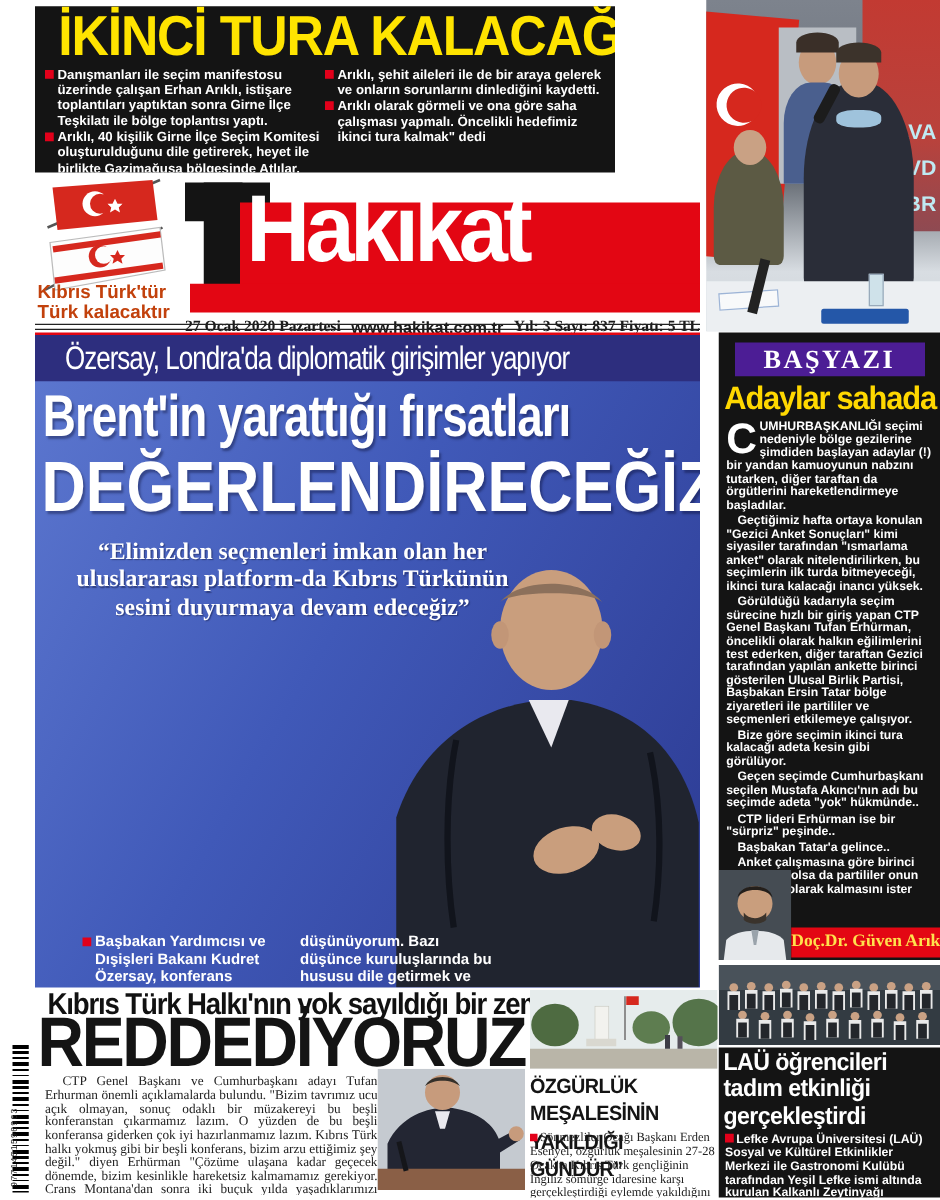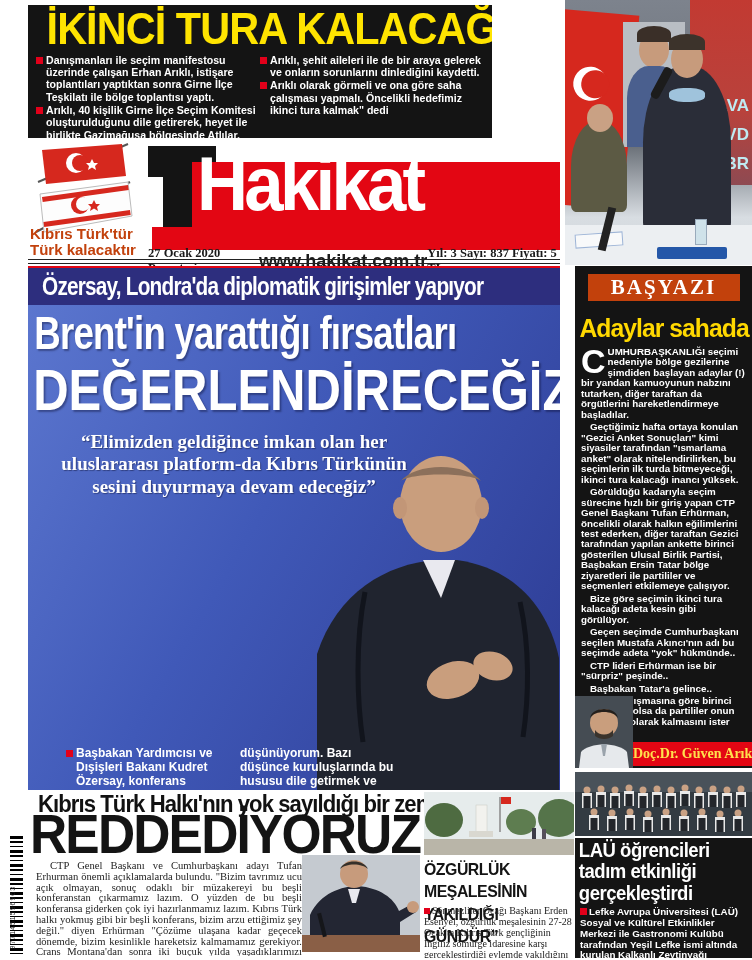--- a/index.html
+++ b/index.html
@@ -32,50 +32,50 @@
   .logo-text{
     left:197px;top:146px;width:363px;color:#fff;font-weight:bold;
     font-size:76px;line-height:1;letter-spacing:-4px;
     transform:scaleX(0.93);transform-origin:left top;white-space:nowrap;
   }
   .dateline{
     left:148px;top:252px;width:412px;height:18px;display:flex;
     justify-content:space-between;align-items:center;color:#1a1a1a;
   }
   .dateline .d1,.dateline .d3{font-family:"Liberation Serif",serif;font-weight:bold;font-size:12.5px;}
-  .dateline .d2{font-weight:bold;font-size:18px;}
+  .dateline .d2{font-weight:bold;font-size:13px;}
   .mast-rule{left:28px;top:259px;width:532px;height:3px;border-top:1px solid #222;border-bottom:1px solid #222;}
 
   
   .main-box{
     left:28px;top:266px;width:532px;height:522px;overflow:hidden;
     background:linear-gradient(120deg,#5d78d0 0%,#4059b8 45%,#2c3a92 100%);
     border-top:2px solid #e30613;color:#fff;
   }
-  .kicker{height:37px;background:#2d2e7e;font-weight:bold;font-size:26px;line-height:37px;
-    padding-left:14px;letter-spacing:-1px;transform-origin:left top;}
+  .kicker{height:37px;background:#2d2e7e;font-weight:normal;font-size:26px;line-height:37px;
+    padding-left:24px;letter-spacing:-1px;transform-origin:left top;}
   .kicker span{display:inline-block;transform:scaleX(0.80);transform-origin:left center;white-space:nowrap;}
   .main-h1{padding:4px 0 0 8px;font-weight:900;font-size:47px;line-height:1.0;letter-spacing:-1px;
     transform:scaleX(0.78);transform-origin:left top;white-space:nowrap;text-shadow:2px 2px 2px rgba(0,0,30,.35);}
   .main-h2{padding:6px 0 0 6px;font-weight:900;font-size:57px;line-height:1.0;
     transform:scaleX(0.86);transform-origin:left top;white-space:nowrap;text-shadow:2px 2px 2px rgba(0,0,30,.35);}
   .main-quote{
     margin:12px 0 0 10px;width:392px;text-align:center;
     font-family:"Liberation Serif",serif;font-weight:bold;font-size:19px;line-height:1.18;
     text-shadow:1px 1px 1px rgba(0,0,30,.4);
   }
   .main-col1{left:38px;top:478px;width:164px;}
   .main-col2{left:212px;top:478px;width:158px;}
   .main-col1,.main-col2{position:absolute;font-size:12px;font-weight:bold;line-height:1.18;color:#fff;}
   .cont{margin:0 0 1px 0;}
   .photo-ozersay{right:0;bottom:0;width:255px;height:348px;}
 
   
   .ed-box{left:575px;top:266px;width:177px;height:502px;background:#141414;overflow:hidden;}
-  .ed-label{margin:8px auto 12px auto;width:152px;background:#c2410c;color:#fff;text-align:center;
+  .ed-label{margin:8px auto 2px auto;width:152px;background:#4c1d95;color:#fff;text-align:center;
     font-family:"Liberation Serif",serif;font-weight:bold;font-size:21px;letter-spacing:2px;padding:1px 0;}
   .ed-title{color:#ffd800;font-weight:900;font-size:26px;text-align:center;letter-spacing:-1px;
     transform:scaleX(0.95);transform-origin:center top;white-space:nowrap;margin-bottom:3px;}
   .ed-body{padding:0 6px;color:#fff;font-weight:bold;font-size:9.8px;line-height:1.07;}
   .ed-body p{margin:0 0 2px 0;}
   .ed-body p.ind{text-indent:9px;}
   .dropcap{float:left;font-size:34px;line-height:0.82;font-weight:900;margin:1px 2px 0 0;}
   .photo-guven{left:0;bottom:0;width:58px;height:72px;}
   .ed-byline{left:58px;bottom:2px;width:119px;height:24px;background:#e30613;color:#ffe14d;
     font-family:"Liberation Serif",serif;font-weight:bold;font-size:14px;text-align:center;line-height:24px;white-space:nowrap;}
@@ -212,21 +212,21 @@
   <span class="d1">27 Ocak 2020 Pazartesi</span>
   <span class="d2">www.hakikat.com.tr</span>
   <span class="d3">Yıl: 3 Sayı: 837  Fiyatı: 5 TL</span>
 </div>
 <div class="abs mast-rule"></div>
 
 <div class="abs main-box">
   <div class="kicker"><span>Özersay, Londra'da diplomatik girişimler yapıyor</span></div>
   <div class="main-h1">Brent'in yarattığı fırsatları</div>
   <div class="main-h2">DEĞERLENDİRECEĞİZ</div>
-  <div class="main-quote">“Elimizden geldiğince imkan olan her uluslararası platform-da Kıbrıs Türkünün sesini duyurmaya devam edeceğiz”</div>
+  <div class="main-quote">“Elimizden seçmenleri imkan olan her uluslararası platform-da Kıbrıs Türkünün sesini duyurmaya devam edeceğiz”</div>
 
   <svg class="abs photo-ozersay" viewBox="0 0 255 348">
     <path d="M12,348 L12,212 C32,150 82,122 130,118 L152,118 C207,126 242,162 254,216 L254,348 Z" fill="#20242f"></path>
     <path d="M118,118 L150,118 L136,156 Z" fill="#e9e9ef"></path>
     <ellipse cx="136" cy="62" rx="41" ry="48" fill="#c99e7d"></ellipse>
     <ellipse cx="95" cy="66" rx="7" ry="11" fill="#c29677"></ellipse>
     <ellipse cx="177" cy="66" rx="7" ry="11" fill="#c29677"></ellipse>
     <path d="M95,40 C110,20 162,20 177,40 C170,30 102,30 95,40 Z" fill="#8c705b"></path>
     <ellipse cx="148" cy="238" rx="27" ry="18" fill="#c99e7d" transform="rotate(-18 148 238)"></ellipse>
     <ellipse cx="188" cy="224" rx="20" ry="14" fill="#c99e7d" transform="rotate(16 188 224)"></ellipse>

